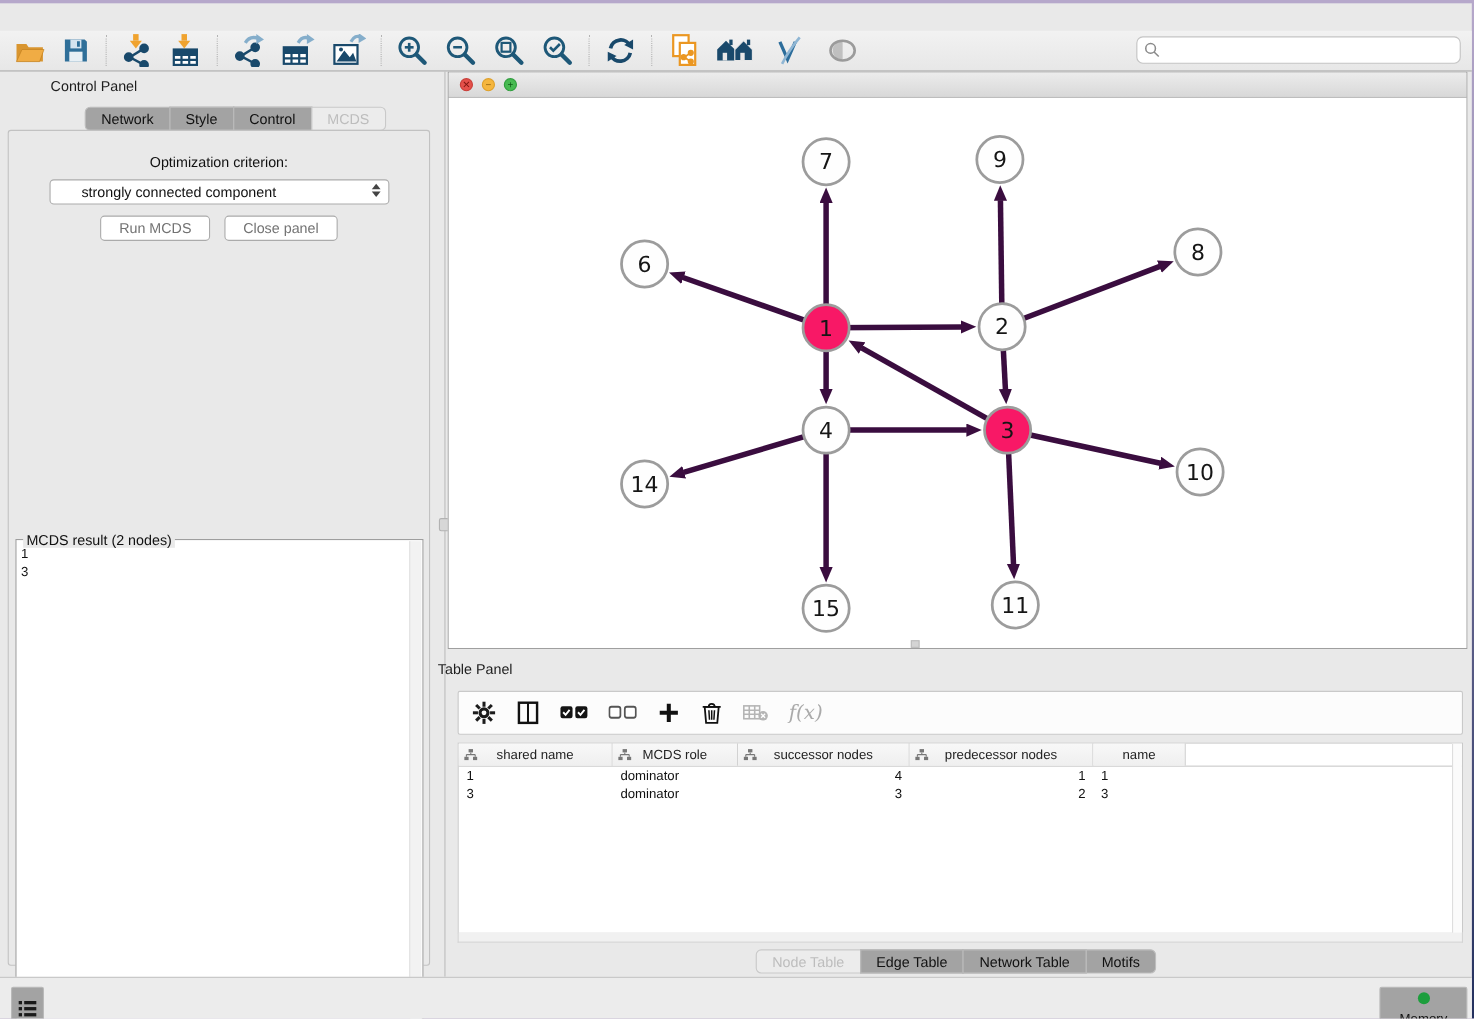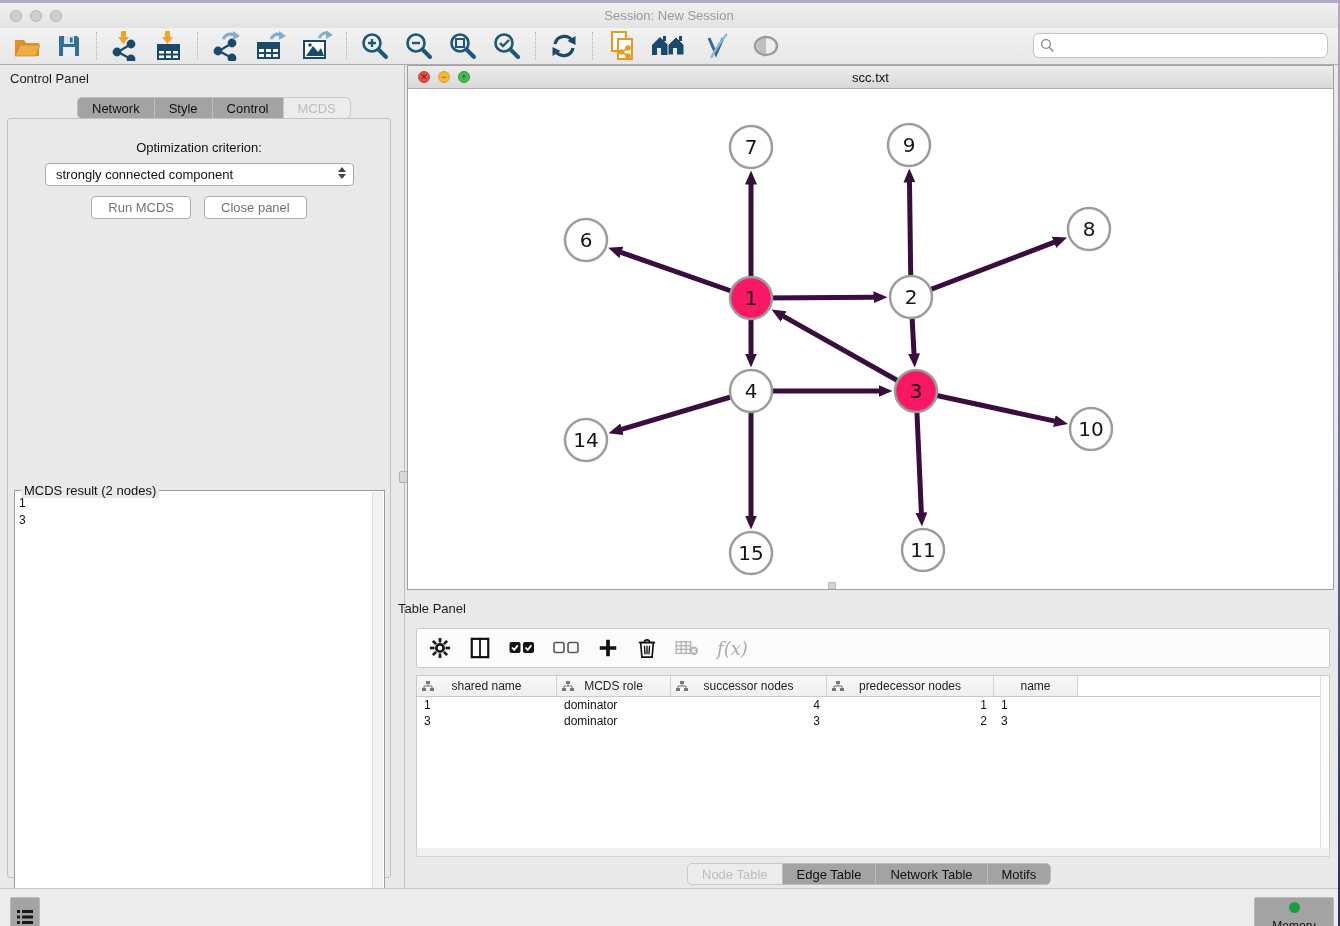--- a/index.html
+++ b/index.html
@@ -39,21 +39,21 @@
   .tab { height:22px; padding:0 14px; background:#a3a3a3; border:1px solid #bdbdbd; margin-left:-1px;
          font-size:13px; display:flex; align-items:center; color:#111; }
   .tab:first-child { border-radius:5px 0 0 5px; margin-left:0; }
   .tab:last-child { border-radius:0 5px 5px 0; }
   .tab.selected { background:#ececec; color:#bdbdbd; border-color:#c9c9c9; }
   .cp-content { position:absolute; left:7px; top:115px; width:384px; height:760px;
                 background:#e9e9e9; border:1px solid #c2c2c2; border-radius:3px; }
   .opt-label { position:absolute; left:0; width:100%; top:21px; text-align:center; font-size:13px; color:#111; }
   .dropdown { position:absolute; left:37px; top:44px; width:309px; height:23px; background:#fff;
               border:1px solid #ababab; border-radius:4px; display:flex; align-items:center;
-              font-size:13px; color:#111; padding-left:10px; }
+              font-size:13px; color:#111; padding-left:28px; }
   .dd-stepper { position:absolute; right:7px; top:3px; display:flex; flex-direction:column; gap:2px; }
   .tri-up { width:0; height:0; border-left:4px solid transparent; border-right:4px solid transparent;
             border-bottom:5px solid #444; }
   .tri-dn { width:0; height:0; border-left:4px solid transparent; border-right:4px solid transparent;
             border-top:5px solid #444; }
   .btn-row { position:absolute; top:77px; left:0; width:100%; display:flex; justify-content:center; gap:13px; }
   .pbtn { height:23px; background:#fff; border:1px solid #ababab; border-radius:4px; font-size:13px;
           color:#737373; padding:0 16px; display:flex; align-items:center; }
   .mcds-fieldset { position:absolute; left:6px; top:371px; width:371px; height:487px;
                    border:1px solid #9e9e9e; background:#fff; }
@@ -115,28 +115,20 @@
   .mem-dot { width:11px; height:11px; border-radius:50%; background:#1d9e3d; }
   .fx { font-family:"DejaVu Serif", serif; font-style:italic; font-size:18px; color:#aaa; }
 </style>
 </head>
 <body>
 
 <div class="desktop-right"></div>
 
 <div class="app">
 
-  <div class="titlebar">
-    <div class="tl-wrap">
-      <div class="tl tl-gray"></div>
-      <div class="tl tl-gray"></div>
-      <div class="tl tl-gray"></div>
-    </div>
-    <div class="win-title">Session: New Session</div>
-  </div>
 
   <div class="toolbar">
     <div class="tbtn" style="margin-left:10px;width:34px">
       <svg width="28" height="26" viewBox="0 0 28 26">
         <path d="M2,7 h9 l2,3 h13 v13 h-24 Z" fill="#d9952f"></path>
         <path d="M2,23 L7,12 h20 L23,23 Z" fill="#f0ac44" stroke="#c07f1d" stroke-width="0.6"></path>
       </svg>
     </div>
     <div class="tbtn" style="margin-left:8px;width:34px">
       <svg width="26" height="26" viewBox="0 0 26 26">
@@ -292,21 +284,21 @@
     </div>
     <div class="searchbox">
       <svg width="15" height="15" viewBox="0 0 15 15">
         <circle cx="6" cy="6" r="4.4" stroke="#8a8a8a" stroke-width="1.4" fill="none"></circle>
         <line x1="9.2" y1="9.2" x2="13.4" y2="13.4" stroke="#8a8a8a" stroke-width="1.4"></line>
       </svg>
       <input type="text" placeholder="" style="">
     </div>
   </div>
 
-  <div class="cp-header" style="position:absolute;">
+  <div class="cp-header" style="position:absolute;padding-left:36px;">
     <span class="ph-title">Control Panel</span>
 
   </div>
 
   <div class="tabs-row cp-tabs">
     <div class="tab">Network</div>
     <div class="tab">Style</div>
     <div class="tab">Control</div>
     <div class="tab selected">MCDS</div>
   </div>
@@ -335,21 +327,20 @@
   <div class="v-split"></div>
   <div class="v-grip"></div>
 
   <div class="net-window">
     <div class="net-titlebar">
       <div class="tl-wrap">
         <div class="tl tl-red">✕</div>
         <div class="tl tl-yellow">−</div>
         <div class="tl tl-green">+</div>
       </div>
-      <div class="net-title">scc.txt</div>
     </div>
     <div class="net-canvas">
       <svg id="graph-svg" width="925" height="500" viewBox="0 0 925 500">
         <defs>
           <marker id="arrowhead" markerUnits="userSpaceOnUse" markerWidth="15" markerHeight="13" refX="0.5" refY="6" orient="auto">
             <path d="M0,0 L14,6 L0,12 Z" id="arrowhead-path" fill="#3a0d3f"></path>
           </marker>
         </defs>
         <g id="edge-layer">
             <line x1="343" y1="209" x2="343" y2="95" stroke="#3a0d3f" stroke-width="5" marker-end="url(#arrowhead)"></line>

